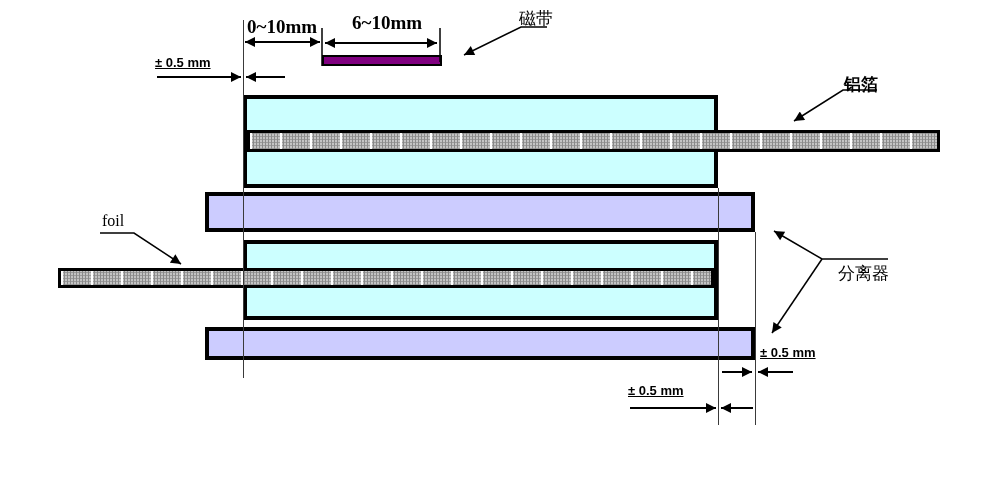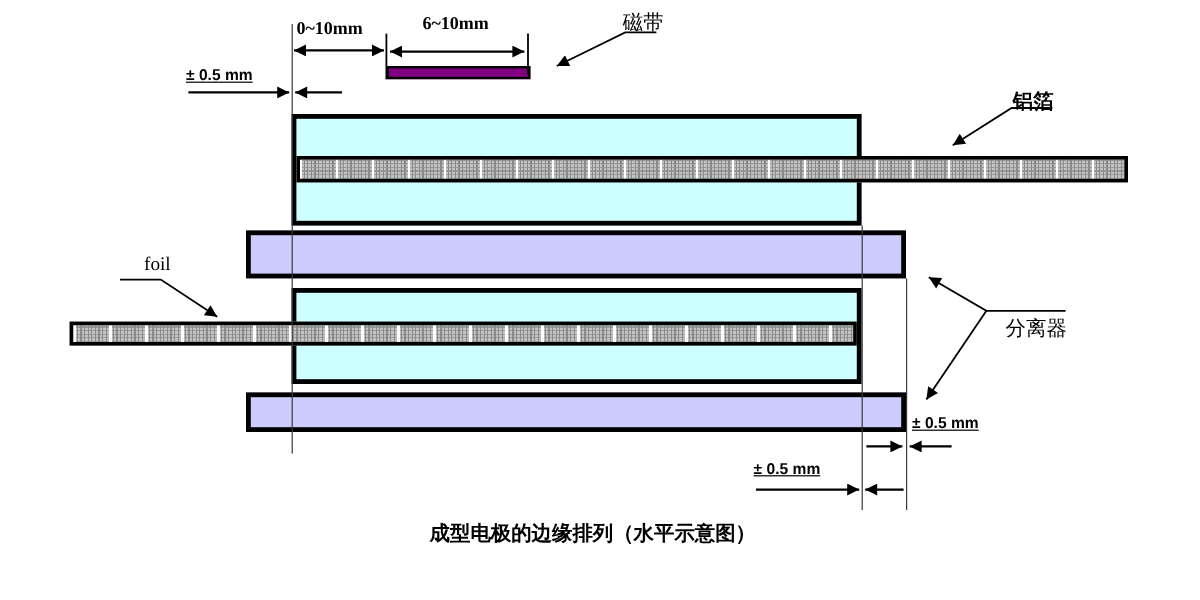--- a/index.html
+++ b/index.html
@@ -15,21 +15,21 @@
   .foil{position:absolute;border:3px solid #000;box-sizing:border-box;z-index:3;
         background-color:#c3c3c3;
         background-image:
           repeating-linear-gradient(90deg,#fff 0 2px,transparent 2px 30px),
           repeating-linear-gradient(90deg,#8a8a8a 0 1px,transparent 1px 3px),
           repeating-linear-gradient(0deg,#9a9a9a 0 1px,transparent 1px 3px);}
   
   .tape{position:absolute;background:#800080;border:2px solid #000;box-sizing:border-box;z-index:3;}
   
   .dim-serif{position:absolute;font-family:"Liberation Serif",serif;font-weight:bold;
-             font-size:15px;color:#000;white-space:nowrap;z-index:6;}
+             font-size:19px;color:#000;white-space:nowrap;z-index:6;}
   .tol{position:absolute;font-family:"Liberation Sans",sans-serif;font-weight:bold;
        font-size:13px;color:#000;white-space:nowrap;z-index:6;text-decoration:underline;}
   .cjk{position:absolute;font-size:17px;color:#000;white-space:nowrap;z-index:6;}
   .foil-label{position:absolute;font-family:"Liberation Serif",serif;font-size:16px;
               color:#000;white-space:nowrap;z-index:6;}
   .caption{position:absolute;left:0;width:988px;text-align:center;font-weight:bold;
            font-size:17px;color:#000;z-index:6;}
   svg.overlay{position:absolute;left:0;top:0;z-index:5;}
 </style>
 </head>
@@ -85,17 +85,16 @@
     <path d="M822,259 L772,333" fill="none" stroke="#000" stroke-width="1.5" marker-end="url(#arr)"></path>
   </svg>
 
   <div class="dim-serif" style="left:247px;top:16px;">0~10mm</div>
   <div class="dim-serif" style="left:352px;top:12px;">6~10mm</div>
   <div class="tol" style="left:155px;top:55px;">± 0.5 mm</div>
   <div class="tol" style="left:760px;top:345px;">± 0.5 mm</div>
   <div class="tol" style="left:628px;top:383px;">± 0.5 mm</div>
   <div class="cjk" style="left:519px;top:7px;">磁带</div>
   <div class="cjk" style="left:844px;top:73px;font-weight:bold;">铝箔</div>
-  <div class="foil-label" style="left:120px;top:212px;">foil</div>
+  <div class="foil-label" style="left:102px;top:212px;">foil</div>
   <div class="cjk" style="left:838px;top:242px;margin-top:20px;">分离器</div>
-  <div class="caption" style="top:433px;">成型电极的边缘排列（水平示意图）</div>
 
 </div>
 
 </body></html>

